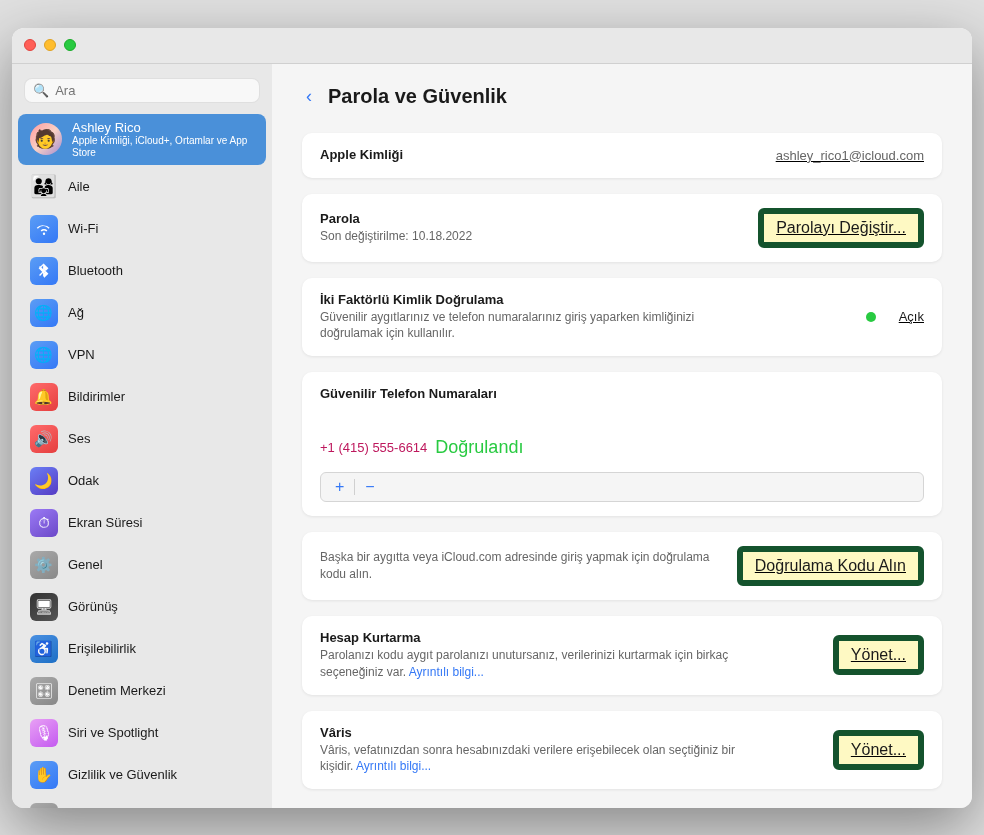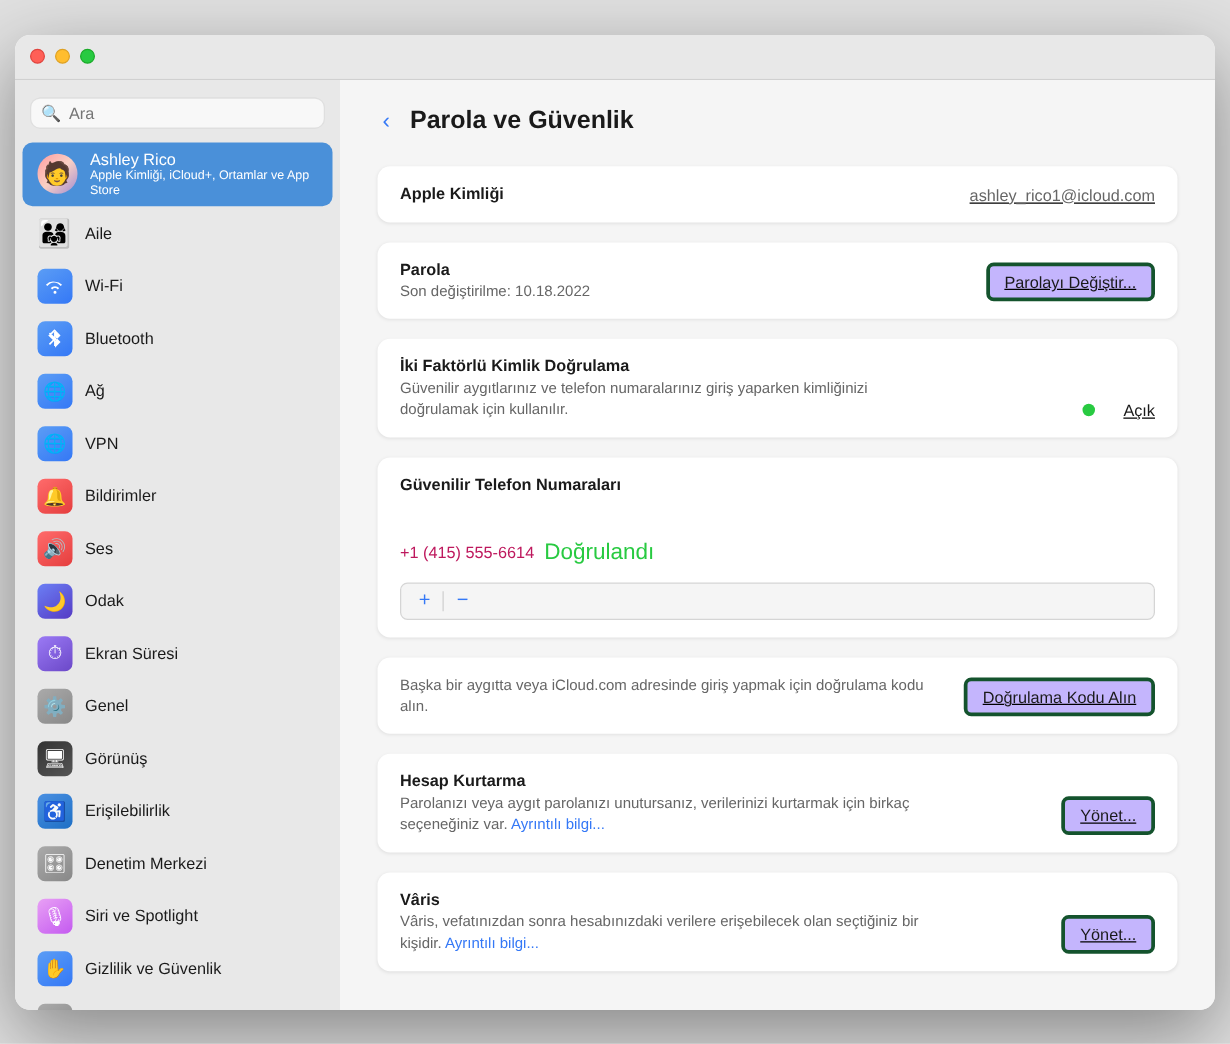--- a/index.html
+++ b/index.html
@@ -183,21 +183,21 @@
     .section-card {
       background: white;
       border-radius: 10px;
       padding: 0;
       margin-bottom: 16px;
       box-shadow: 0 1px 3px rgba(0,0,0,0.08);
       overflow: hidden;
     }
     .section-row {
       display: flex;
-      align-items: flex-end;
+      align-items: center;
       justify-content: space-between;
       padding: 14px 18px;
       border-bottom: 1px solid #f0f0f0;
     }
     .section-row:last-child {
       border-bottom: none;
     }
     .row-left {
       flex: 1;
     }
@@ -219,25 +219,25 @@
       gap: 10px;
       flex-shrink: 0;
       margin-left: 16px;
       text-decoration: underline;
     }
     .email-text {
       font-size: 13px;
       color: #666;
     }
     .btn-secondary {
-      background: #c4b5fd;
-      border: 3px solid #14532d;
+      background: #fef9c3;
+      border: 6px solid #14532d;
       border-radius: 6px;
       padding: 5px 12px;
-      font-size: 13px;
+      font-size: 16px;
       cursor: pointer;
       color: #1a1a1a;
       white-space: nowrap;
     }
     .status-badge {
       display: flex;
       align-items: center;
       gap: 23px;
       font-size: 13px;
       color: #1a1a1a;
@@ -493,21 +493,21 @@
             <button class="btn-secondary">Doğrulama Kodu Alın</button>
           </div>
         </div>
       </div>
 
       <div class="section-card">
         <div class="section-row">
           <div class="row-left">
             <div class="row-title">Hesap Kurtarma</div>
             <div class="row-subtitle">
-              <span>Parolanızı veya aygıt parolanızı unutursanız, verilerinizi kurtarmak için birkaç seçeneğiniz var.</span>
+              <span>Parolanızı kodu aygıt parolanızı unutursanız, verilerinizi kurtarmak için birkaç seçeneğiniz var.</span>
               <a class="link-text">Ayrıntılı bilgi...</a>
             </div>
           </div>
           <div class="row-right">
             <button class="btn-secondary">Yönet...</button>
           </div>
         </div>
       </div>
 
       <div class="section-card">

